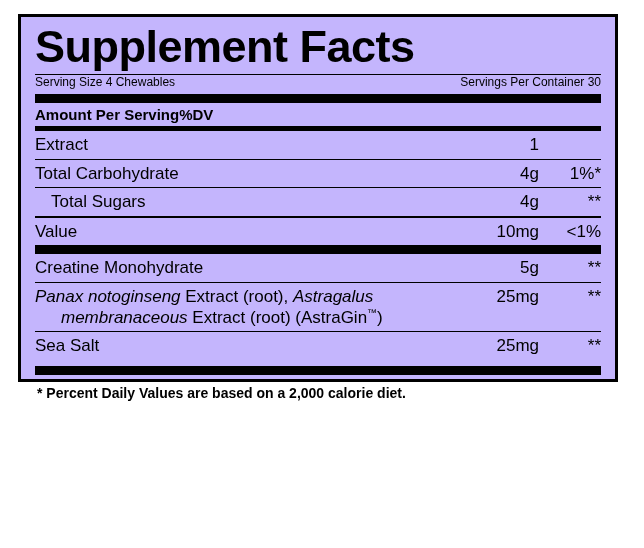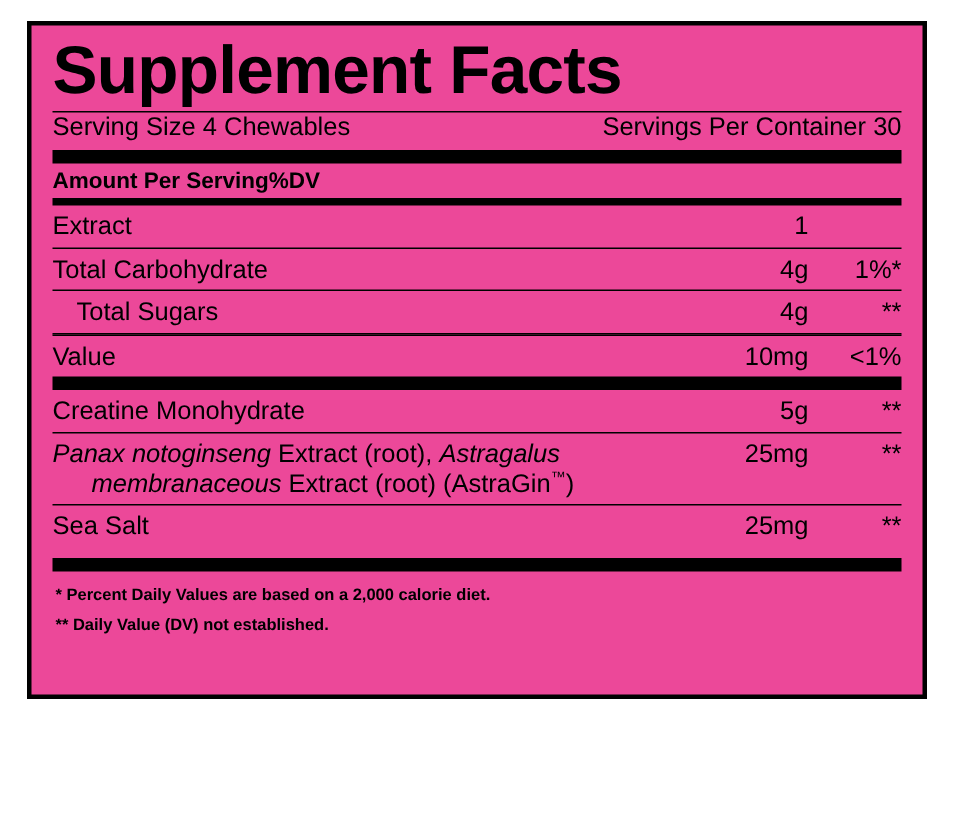--- a/index.html
+++ b/index.html
@@ -12,39 +12,39 @@
     height: 548px;
     font-family: "Liberation Sans", sans-serif;
     color: #000000;
     overflow: hidden;
   }
   .panel {
     position: absolute;
     left: 18px;
     top: 14px;
     width: 600px;
-    height: 452px;
+    height: 368px;
     border: 3px solid #000;
     box-sizing: border-box;
-    background: #ec4899;
+    background: #c4b5fd;
     padding: 4px 14px 12px 14px;
   }
   .title {
     font-size: 45px;
     font-weight: bold;
     letter-spacing: -0.5px;
     line-height: 1.05;
     margin: 2px 0 4px 0;
     white-space: nowrap;
   }
   .serving-row {
     display: flex;
     justify-content: space-between;
     align-items: baseline;
-    font-size: 17px;
+    font-size: 12px;
     padding-bottom: 5px;
   }
   .rule-thick {
     border-bottom: 9px solid #000;
     margin: 0;
   }
   .rule-med {
     border-bottom: 5px solid #000;
     margin: 0;
   }
@@ -82,21 +82,21 @@
     text-align: right;
   }
   .indent1 { padding-left: 16px; }
   .indent2 { padding-left: 33px; }
   .italic { font-style: italic; }
   .sub-line {
     display: block;
     padding-left: 26px;
   }
   .footnote {
-    font-size: 11px;
+    font-size: 14px;
     font-weight: bold;
     padding: 4px 0 0 2px;
     line-height: 1.5;
   }
   .footnotes-wrap {
     padding-top: 4px;
   }
   sup.tm {
     font-size: 10px;
     vertical-align: super;
@@ -178,16 +178,15 @@
     <span class="name">Sea Salt</span>
     <span class="amt">25mg</span>
     <span class="dv">**</span>
   </div>
 
   <div class="blank-gap"></div>
   <div class="rule-thick"></div>
 
   <div class="footnotes-wrap">
     <div class="footnote">* Percent Daily Values are based on a 2,000 calorie diet.</div>
-    <div class="footnote">** Daily Value (DV) not established.</div>
   </div>
 
 </div>
 
 </body></html>

